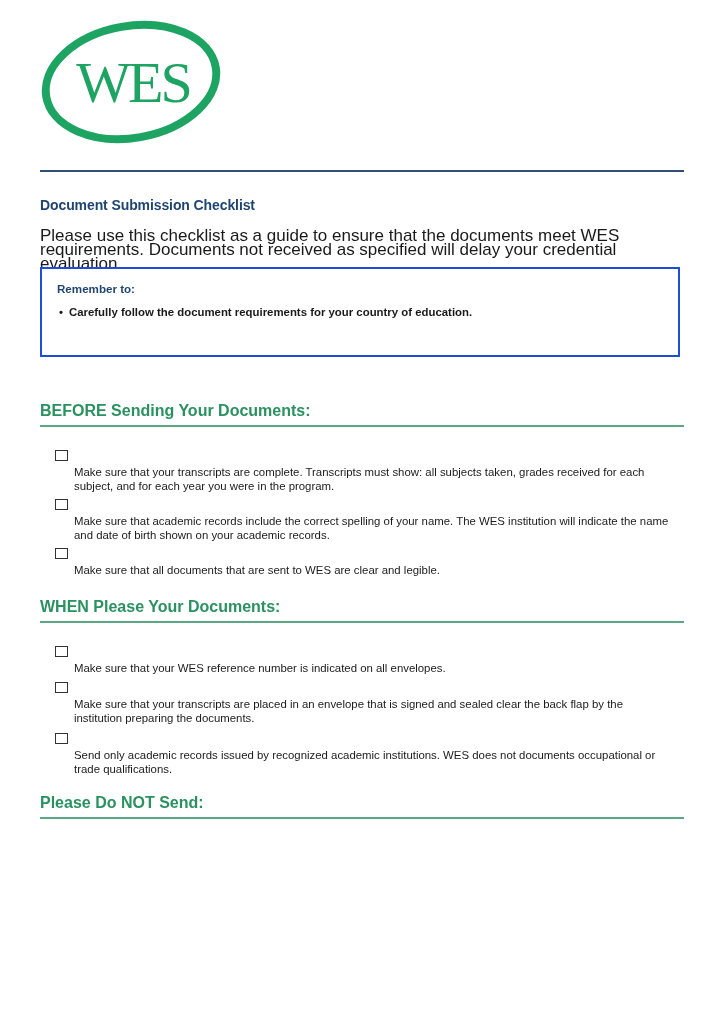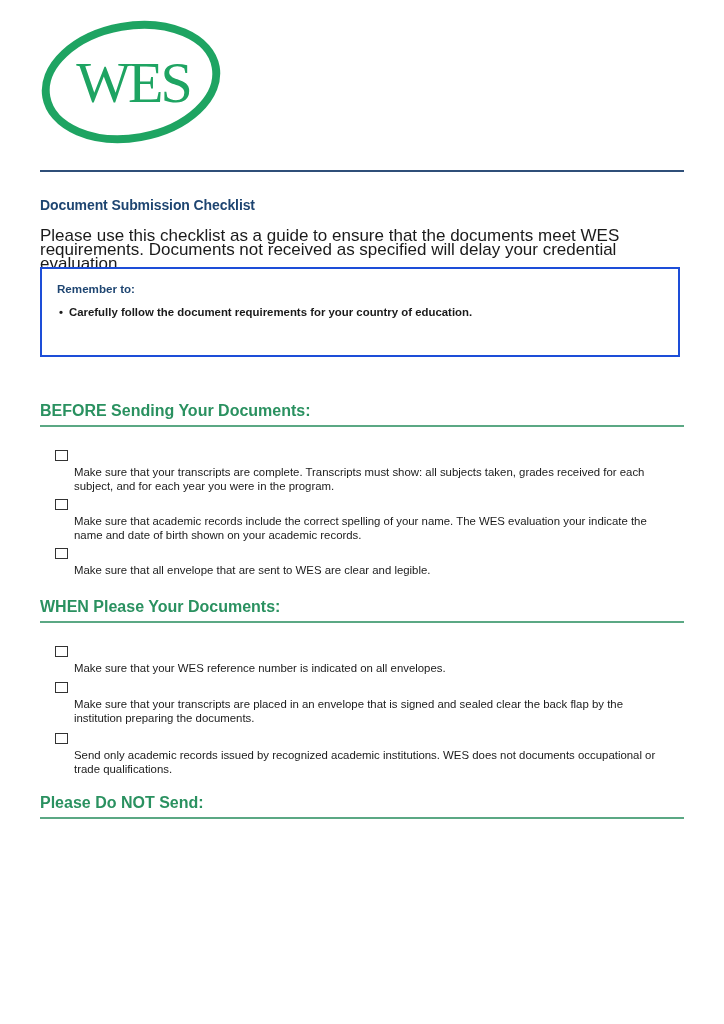--- a/index.html
+++ b/index.html
@@ -44,25 +44,25 @@
 
 <div class="section-title" style="top:402px">BEFORE Sending Your Documents:</div>
 <div class="section-rule" style="top:425px"></div>
 
 <div class="check-item" style="top:449px">
   <span class="box"></span>
   <span class="text">Make sure that your transcripts are complete. Transcripts must show: all subjects taken, grades received for each subject, and for each year you were in the program.</span>
 </div>
 <div class="check-item" style="top:498px">
   <span class="box"></span>
-  <span class="text">Make sure that academic records include the correct spelling of your name. The WES evaluation your indicate the name and date of birth shown on your academic records.</span>
+  <span class="text">Make sure that academic records include the correct spelling of your name. The WES institution will indicate the name and date of birth shown on your academic records.</span>
 </div>
 <div class="check-item" style="top:547px">
   <span class="box"></span>
-  <span class="text">Make sure that all envelope that are sent to WES are clear and legible.</span>
+  <span class="text">Make sure that all documents that are sent to WES are clear and legible.</span>
 </div>
 
 <div class="section-title" style="top:598px">WHEN Please Your Documents:</div>
 <div class="section-rule" style="top:621px"></div>
 
 <div class="check-item" style="top:645px">
   <span class="box"></span>
   <span class="text">Make sure that your WES reference number is indicated on all envelopes.</span>
 </div>
 <div class="check-item" style="top:681px">

